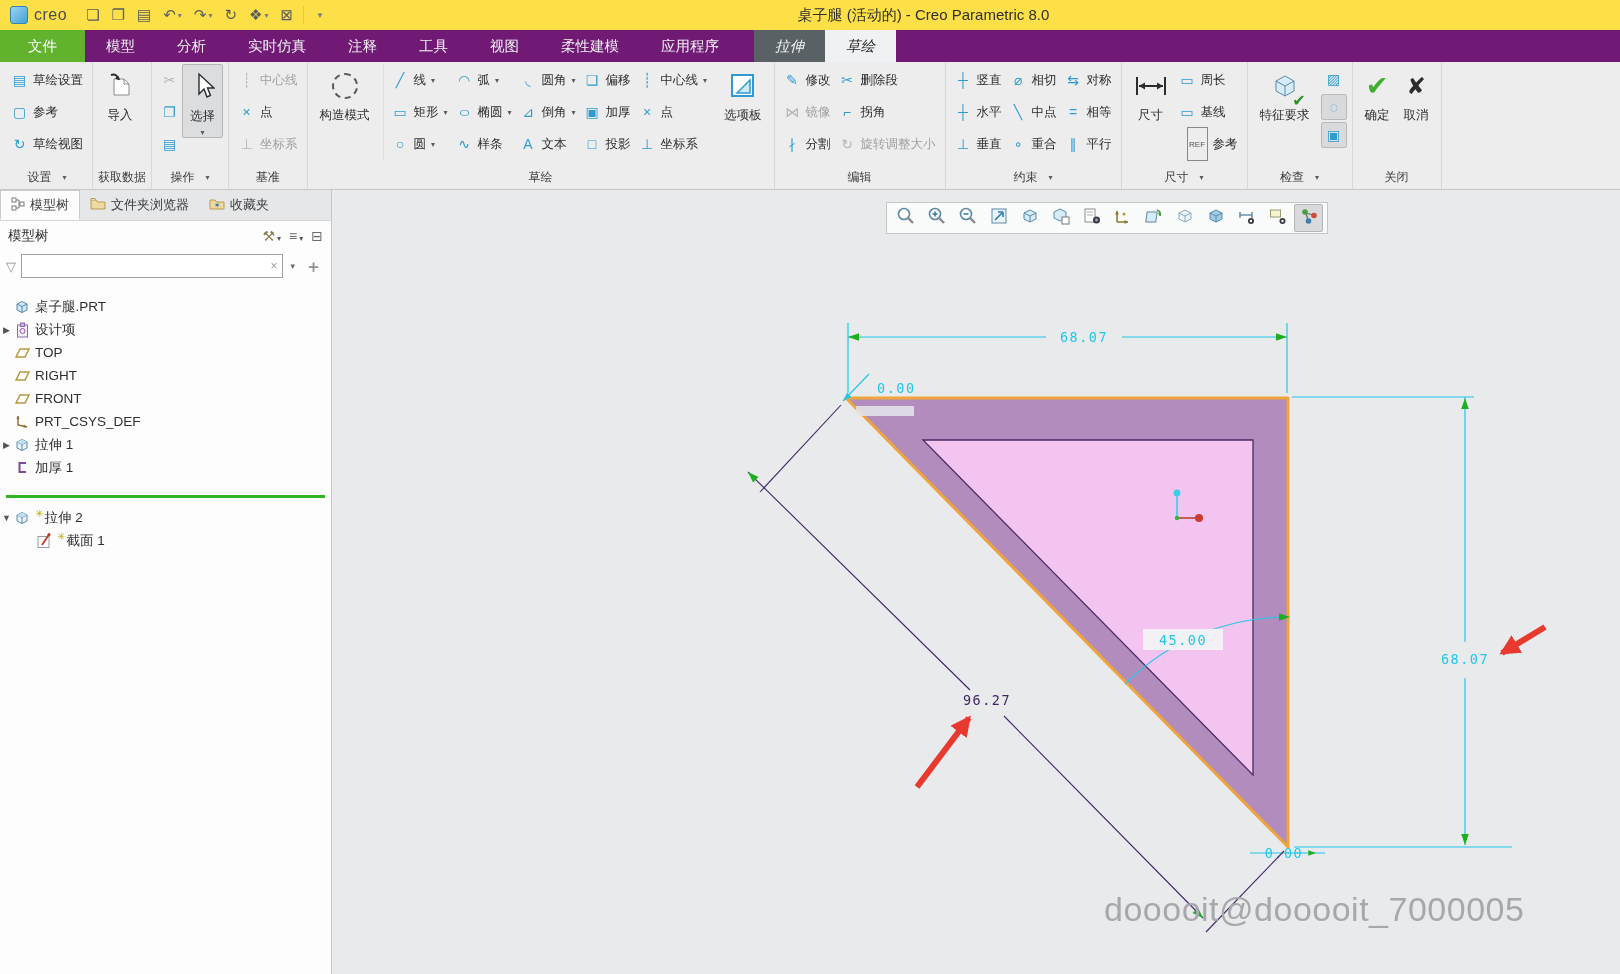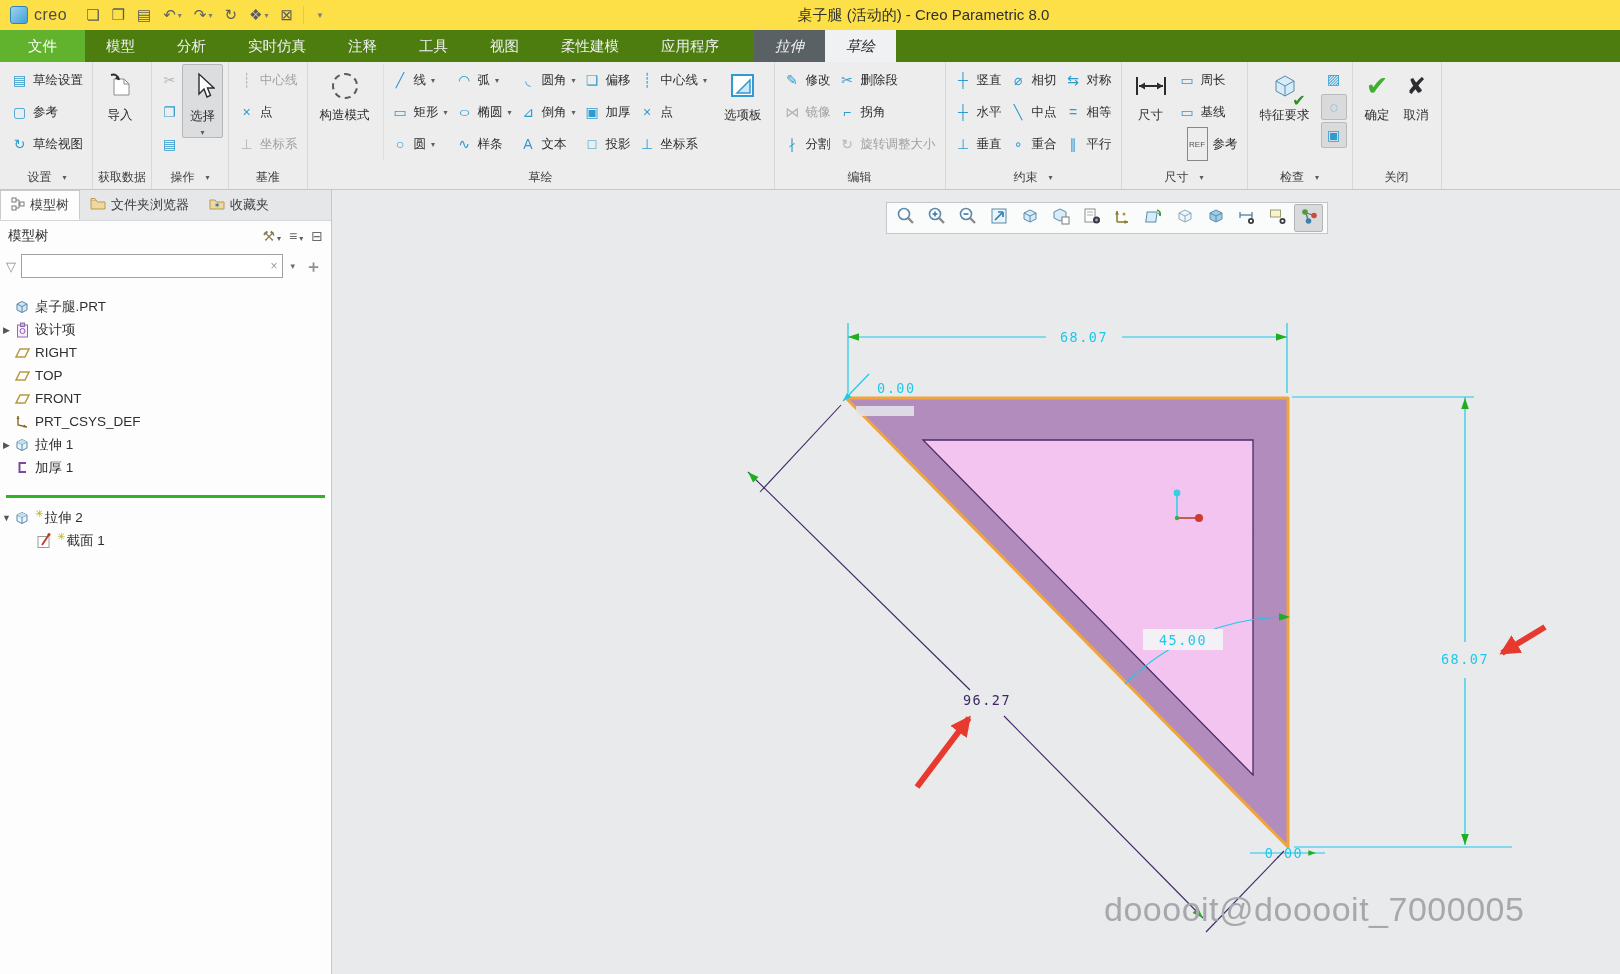--- a/index.html
+++ b/index.html
@@ -12,21 +12,21 @@
   .logo{display:flex;align-items:center;gap:6px;padding:0 14px 0 10px;}
   .logo-mark{width:16px;height:16px;border-radius:3px;background:linear-gradient(135deg,#9fd4f0,#3fa0d8);border:1px solid #2f85b8;}
   .logo-text{font-size:16px;color:#4a4d50;letter-spacing:.5px;}
   .qat{display:flex;align-items:center;gap:2px;}
   .qat-btn{display:flex;align-items:center;height:24px;padding:0 5px;color:#5a5c5e;font-size:15px;border-radius:2px;}
   .qat-btn .dd{font-size:8px;margin-left:2px;color:#7a7c7e;}
   .qat-sep{width:1px;height:18px;background:#c2c3c5;margin:0 5px;}
   .win-title{position:absolute;left:57%;transform:translateX(-50%);font-size:15px;color:#2e2f31;white-space:nowrap;}
 
   
-  .tabbar{position:absolute;left:0;top:30px;width:100%;height:32px;background:#4d7c0f;display:flex;align-items:stretch;}
+  .tabbar{position:absolute;left:0;top:30px;width:100%;height:32px;background:#701a75;display:flex;align-items:stretch;}
   .tab{display:flex;align-items:center;padding:0 21px;font-size:14.5px;color:#f0f1f2;white-space:nowrap;}
   .tab.file{background:#61b32e;color:#fff;padding:0 28px;}
   .tab.context{background:#5a6164;font-style:italic;margin-left:14px;}
   .tab.active{background:#f0f1f2;color:#222;font-style:italic;}
 
   
   .ribbon{position:absolute;left:0;top:62px;width:100%;height:128px;background:#ededee;
     border-bottom:1px solid #c6c7c9;display:flex;align-items:stretch;padding-left:2px;box-sizing:border-box;}
   .rgroup{display:flex;flex-direction:column;border-right:1px solid #d7d8da;padding:2px 5px 0 5px;}
   .rbody{flex:1;display:flex;align-items:flex-start;}
@@ -587,31 +587,31 @@
             <span>设计项</span>
           </div>
           <div class="trow">
             <span class="texp"></span>
             <span></span>
             <span class="ticon">
               <svg width="17" height="13" viewBox="0 0 17 13">
                 <path d="M2,11 L6,3 L15,3 L11,11 Z" fill="none" stroke="#b8983f" stroke-width="1.5"></path>
               </svg>
             </span>
-            <span>RIGHT</span>
+            <span>TOP</span>
           </div>
           <div class="trow">
             <span class="texp"></span>
             <span></span>
             <span class="ticon">
               <svg width="17" height="13" viewBox="0 0 17 13">
                 <path d="M2,11 L6,3 L15,3 L11,11 Z" fill="none" stroke="#b8983f" stroke-width="1.5"></path>
               </svg>
             </span>
-            <span>TOP</span>
+            <span>RIGHT</span>
           </div>
           <div class="trow">
             <span class="texp"></span>
             <span></span>
             <span class="ticon">
               <svg width="17" height="13" viewBox="0 0 17 13">
                 <path d="M2,11 L6,3 L15,3 L11,11 Z" fill="none" stroke="#b8983f" stroke-width="1.5"></path>
               </svg>
             </span>
             <span>FRONT</span>

